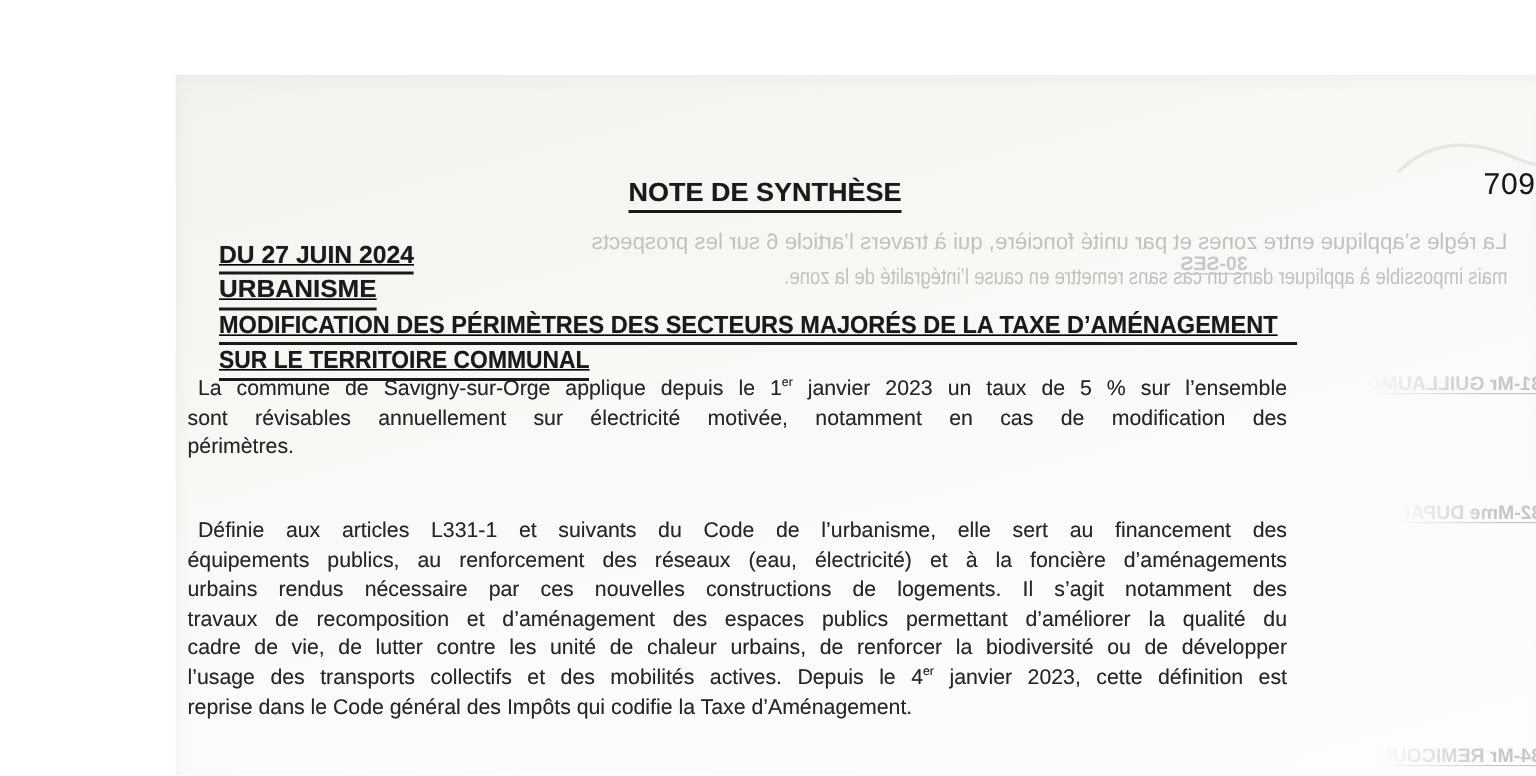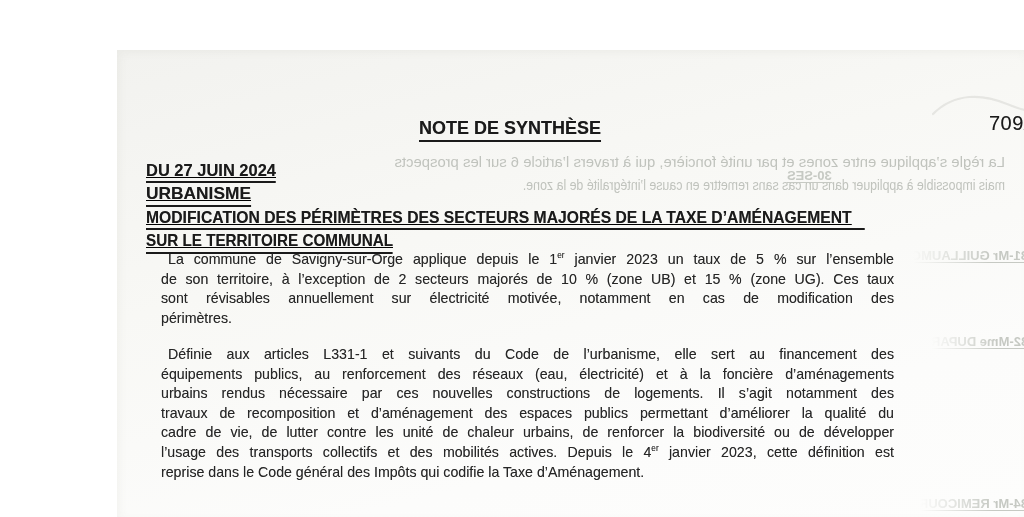--- a/index.html
+++ b/index.html
@@ -51,21 +51,21 @@
   }
   .headings{position:absolute;left:146px;top:160px;text-decoration:underline;}
   .hline{
     display:table;font-size:16.5px;font-weight:bold;color:var(--ink-bold);
     white-space:nowrap;line-height:21.4px;transform-origin:left center;
     border-bottom:2.2px solid var(--ink-bold);margin-bottom:0;
     text-shadow:0 0 .5px rgba(0,0,0,.45);
   }
   .hline.pad-tail{padding-right:14px;}
   .para{position:absolute;left:125px;width:733px;color:var(--ink);
-    font-size:14.2px;line-height:19.6px;text-shadow:0 0 .4px rgba(20,20,20,.35);margin-left:36px;}
+    font-size:14.2px;line-height:19.6px;text-shadow:0 0 .4px rgba(20,20,20,.35);}
   .para.p1{top:250px;}
   .para.p2{top:345px;}
   .bline{text-align:justify;text-align-last:justify;height:19.6px;overflow:visible;}
   .bline.first{padding-left:7px;}
   .bline.last{text-align-last:left;}
   sup{font-size:.58em;vertical-align:super;line-height:0;}
 </style>
 </head>
 <body>
 
@@ -94,21 +94,20 @@
 
   <div class="headings">
     <div class="hline" style="transform: scaleX(0.998081);">DU 27 JUIN 2024</div>
     <div class="hline" style="transform: scaleX(1.05082);">URBANISME</div>
     <div class="hline pad-tail" style="transform: scaleX(0.950724);">MODIFICATION DES PÉRIMÈTRES DES SECTEURS MAJORÉS DE LA TAXE D’AMÉNAGEMENT</div>
     <div class="hline" style="transform: scaleX(0.923796);">SUR LE TERRITOIRE COMMUNAL</div>
   </div>
 
   <div class="para p1">
     <div class="bline first"><span>La commune de Savigny-sur-Orge applique depuis le 1</span><sup>er</sup><span> janvier 2023 un taux de 5 % sur l’ensemble</span></div>
-    <div class="bline">de son territoire, à l’exception de 2 secteurs majorés de 10 % (zone UB) et 15 % (zone UG). Ces taux</div>
     <div class="bline">sont révisables annuellement sur électricité motivée, notamment en cas de modification des</div>
     <div class="bline last">périmètres.</div>
   </div>
 
   <div class="para p2">
     <div class="bline first">Définie aux articles L331-1 et suivants du Code de l’urbanisme, elle sert au financement des</div>
     <div class="bline">équipements publics, au renforcement des réseaux (eau, électricité) et à la foncière d’aménagements</div>
     <div class="bline">urbains rendus nécessaire par ces nouvelles constructions de logements. Il s’agit notamment des</div>
     <div class="bline">travaux de recomposition et d’aménagement des espaces publics permettant d’améliorer la qualité du</div>
     <div class="bline">cadre de vie, de lutter contre les unité de chaleur urbains, de renforcer la biodiversité ou de développer</div>

